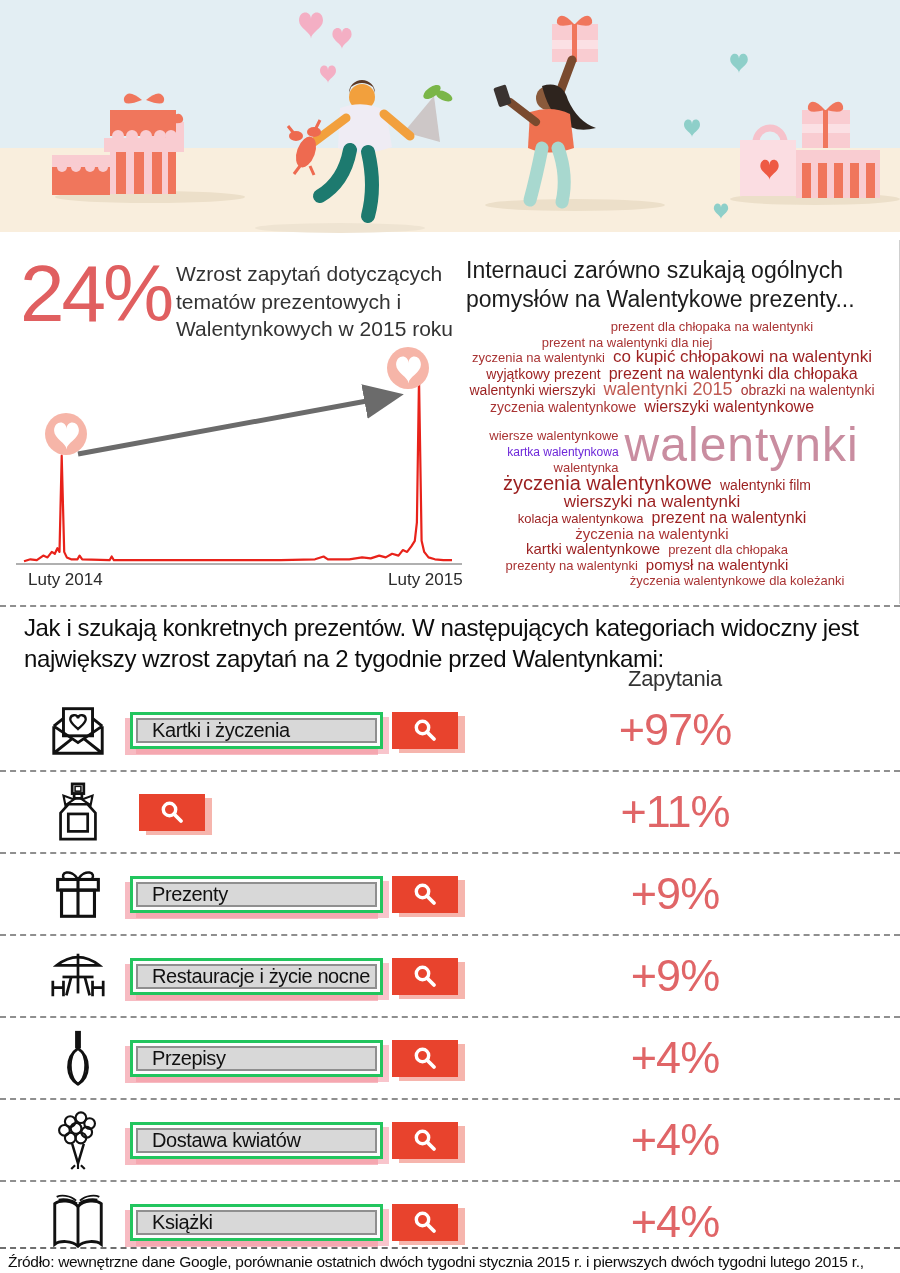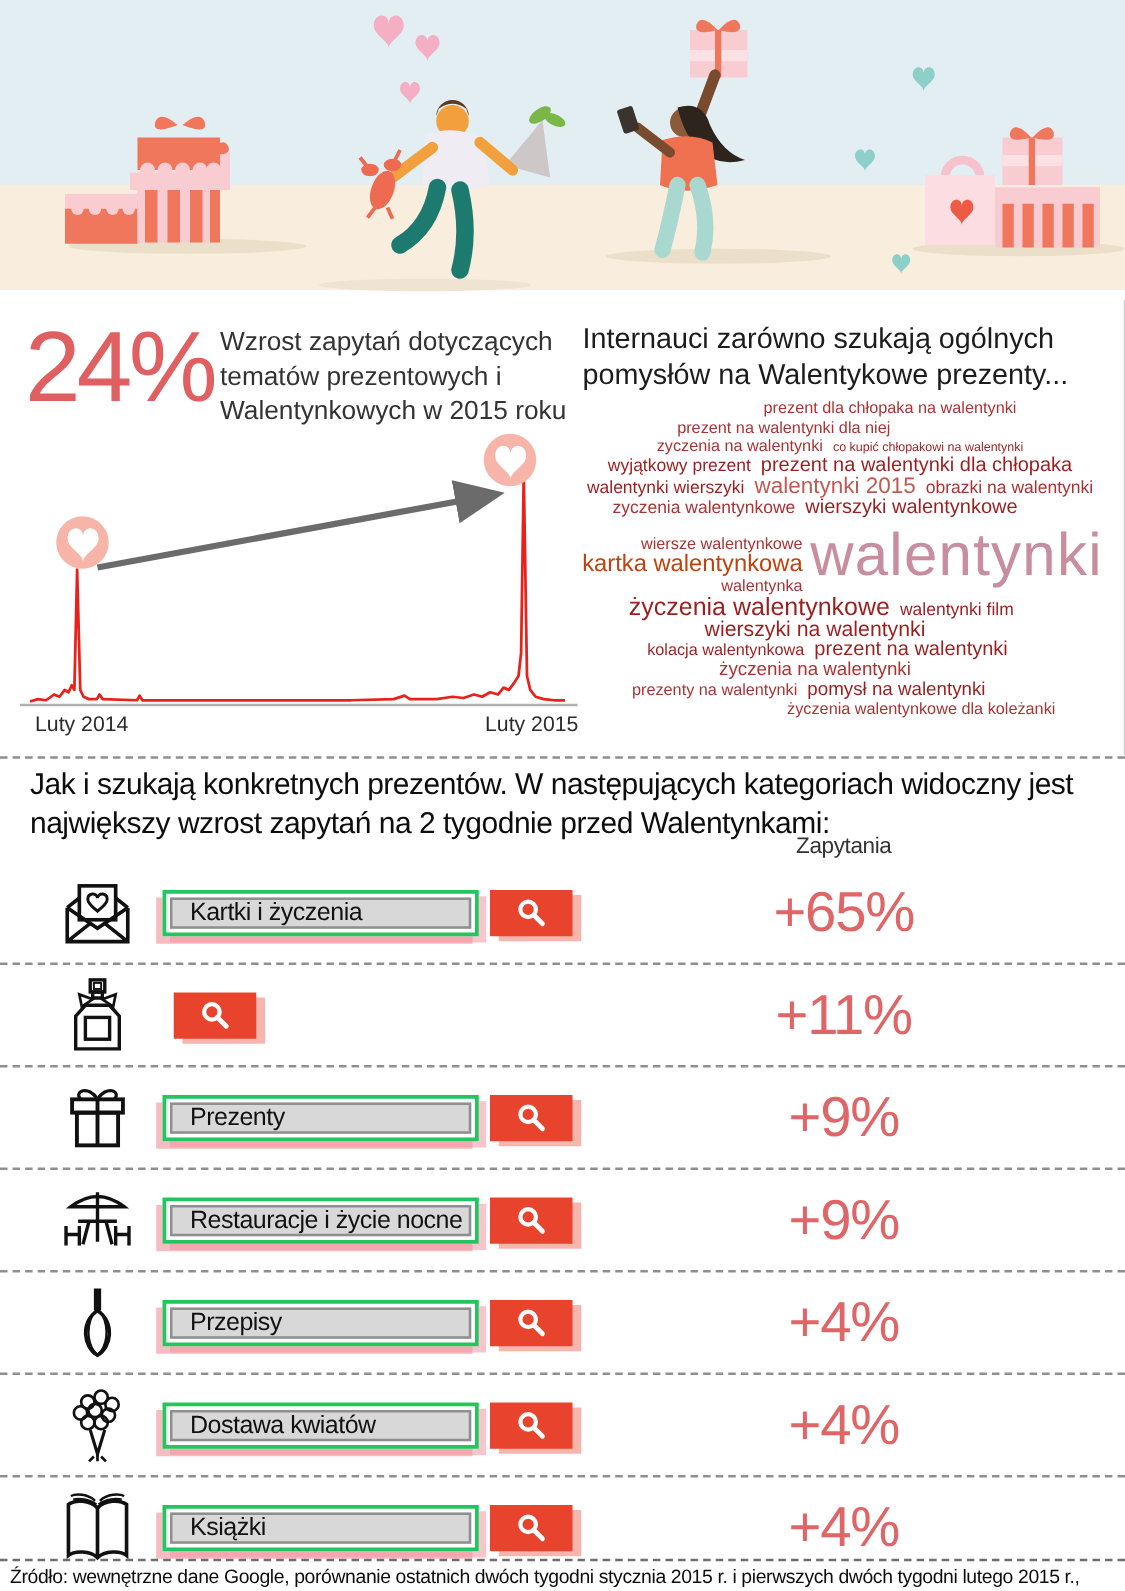--- a/index.html
+++ b/index.html
@@ -33,21 +33,21 @@
   .wc-stack{text-align:right;margin-right:2px;}
   .right-edge{position:absolute;right:0;top:240px;height:364px;border-right:1px solid #cfcfcf;}
 
   
   .divider{position:absolute;left:0;top:605px;width:900px;border-top:2px dashed #8f8f8f;}
 
   
   .section-heading{position:absolute;left:24px;top:612px;width:860px;font-size:24px;
                    letter-spacing:-.4px;color:#0d0d0d;line-height:1.3;}
   .col-header{position:absolute;left:560px;top:666px;width:230px;text-align:center;
-              font-size:18px;letter-spacing:-.3px;color:#333;}
+              font-size:22px;letter-spacing:-.3px;color:#333;}
   .rows{position:absolute;left:0;top:690px;width:900px;}
   .row{display:flex;align-items:center;height:80px;border-bottom:2px dashed #8f8f8f;}
   .row:last-child{border-bottom:none;}
   .icon-cell{width:80px;margin-left:38px;display:flex;align-items:center;justify-content:center;}
   .icon-cell svg{width:62px;height:62px;}
   .bar-cell{display:flex;align-items:center;margin-left:12px;}
   .bar-outer{width:253px;height:37px;box-sizing:border-box;border:3px solid #22c55e;
              background:#fdfdfd;display:flex;align-items:stretch;
              box-shadow:-5px 6px 0 rgba(242,150,162,.65),6px 5px 0 rgba(242,150,162,.55);}
   .bar-inner{flex:1;margin:3px;background:#d8d8d8;border:2px solid #8f8f8f;
@@ -199,36 +199,37 @@
         <use href="#heartShape" transform="translate(379,16) scale(1.55)" fill="#ffffff"></use>
       </g>
     </svg>
     <span class="axis-label left">Luty 2014</span>
     <span class="axis-label right">Luty 2015</span>
   </div>
 
   <div class="wordcloud">
       <div class="wc-line" style="transform: translateX(40px);"><span class="wc-word" style="font-size: 13px; color: rgb(169, 52, 52);">prezent dla chłopaka na walentynki</span></div>
       <div class="wc-line" style="transform: translateX(-45px);"><span class="wc-word" style="font-size: 13px; color: rgb(169, 52, 52);">prezent na walentynki dla niej</span></div>
-      <div class="wc-line"><span class="wc-word" style="font-size: 13px; color: rgb(169, 52, 52);">zyczenia na walentynki</span><span class="wc-word" style="font-size: 10px; color: rgb(155, 31, 31);">co kupić chłopakowi na walentynki</span></div>
+      <div class="wc-line"><span class="wc-word" style="font-size: 13px; color: rgb(169, 52, 52);">zyczenia na walentynki</span><span class="wc-word" style="font-size: 17px; color: rgb(155, 31, 31);">co kupić chłopakowi na walentynki</span></div>
       <div class="wc-line"><span class="wc-word" style="font-size: 14px; color: rgb(155, 31, 31);">wyjątkowy prezent</span><span class="wc-word" style="font-size: 16px; color: rgb(155, 31, 31);">prezent na walentynki dla chłopaka</span></div>
       <div class="wc-line"><span class="wc-word" style="font-size: 14px; color: rgb(155, 31, 31);">walentynki wierszyki</span><span class="wc-word" style="font-size: 18px; color: rgb(192, 90, 82);">walentynki 2015</span><span class="wc-word" style="font-size: 14px; color: rgb(169, 52, 52);">obrazki na walentynki</span></div>
       <div class="wc-line" style="transform: translateX(-20px);"><span class="wc-word" style="font-size: 14px; color: rgb(169, 52, 52);">zyczenia walentynkowe</span><span class="wc-word" style="font-size: 16px; color: rgb(155, 31, 31);">wierszyki walentynkowe</span></div>
       <div class="wc-bigrow">
         <div class="wc-stack">
           <div class="wc-line"><span class="wc-word" style="font-size: 13px; color: rgb(169, 52, 52); margin-top: 16px;">wiersze walentynkowe</span></div>
-          <div class="wc-line"><span class="wc-word" style="font-size: 19px; color: #c2410c;">kartka walentynkowa</span></div>
+          <div class="wc-line"><span class="wc-word" style="font-size: 12px; color: #6d28d9;">kartka walentynkowa</span></div>
           <div class="wc-line"><span class="wc-word" style="font-size: 13px; color: rgb(169, 52, 52);">walentynka</span></div>
         </div>
         <span style="font-size: 48px; color: rgb(201, 141, 160); letter-spacing: 1px;">walentynki</span>
       </div>
       <div class="wc-line" style="transform: translateX(-15px);"><span class="wc-word" style="font-size: 20px; color: rgb(155, 31, 31);">życzenia walentynkowe</span><span class="wc-word" style="font-size: 14px; color: rgb(155, 31, 31);">walentynki film</span></div>
       <div class="wc-line" style="transform: translateX(-20px);"><span class="wc-word" style="font-size: 17px; color: rgb(155, 31, 31);">wierszyki na walentynki</span></div>
       <div class="wc-line" style="transform: translateX(-10px);"><span class="wc-word" style="font-size: 13px; color: rgb(155, 31, 31);">kolacja walentynkowa</span><span class="wc-word" style="font-size: 16px; color: rgb(155, 31, 31);">prezent na walentynki</span></div>
       <div class="wc-line" style="transform: translateX(-20px);"><span class="wc-word" style="font-size: 15px; color: rgb(169, 52, 52);">życzenia na walentynki</span></div>
+      <div class="wc-line" style="transform: translateX(-15px);"><span class="wc-word" style="font-size: 15px; color: rgb(155, 31, 31);">kartki walentynkowe</span><span class="wc-word" style="font-size: 13px; color: rgb(169, 52, 52);">prezent dla chłopaka</span></div>
       <div class="wc-line" style="transform: translateX(-25px);"><span class="wc-word" style="font-size: 13px; color: rgb(169, 52, 52);">prezenty na walentynki</span><span class="wc-word" style="font-size: 15px; color: rgb(155, 31, 31);">pomysł na walentynki</span></div>
       <div class="wc-line" style="transform: translateX(65px);"><span class="wc-word" style="font-size: 13px; color: rgb(169, 52, 52);">życzenia walentynkowe dla koleżanki</span></div>
     </div>
   <div class="right-edge"></div>
 
   <div class="divider"></div>
 
   <div class="section-heading">Jak i szukają konkretnych prezentów. W następujących kategoriach widoczny jest największy wzrost zapytań na 2 tygodnie przed Walentynkami:</div>
   <div class="col-header">Zapytania</div>
   <div class="rows">
@@ -244,21 +245,21 @@
         <div class="bar-outer">
           <div class="bar-inner">Kartki i życzenia</div>
         </div>
         <button class="search-btn">
           <svg width="26" height="26" viewBox="0 0 26 26">
             <circle cx="10.5" cy="10.5" r="6.2" fill="none" stroke="#ffffff" stroke-width="3.4"></circle>
             <line x1="15" y1="15" x2="22" y2="22" stroke="#ffffff" stroke-width="3.8" stroke-linecap="round"></line>
           </svg>
         </button>
       </div>
-      <div class="pct-cell">+65%</div>
+      <div class="pct-cell">+97%</div>
     </div>
 
     <div class="row">
       <div class="icon-cell">
           <svg viewBox="0 0 64 64" fill="none" stroke="#111" stroke-width="2.8">
             <rect x="26" y="3" width="12" height="10"></rect>
             <rect x="29" y="5.5" width="6" height="5" stroke-width="1.6"></rect>
             <path d="M28 13 h8 v5 h-8 Z"></path>
             <path d="M28 19 l-11 -4 l2 10 Z M36 19 l11 -4 l-2 10 Z" stroke-width="2.2"></path>
             <path d="M22 24 h20 l8 9 v27 H14 V33 Z"></path>

